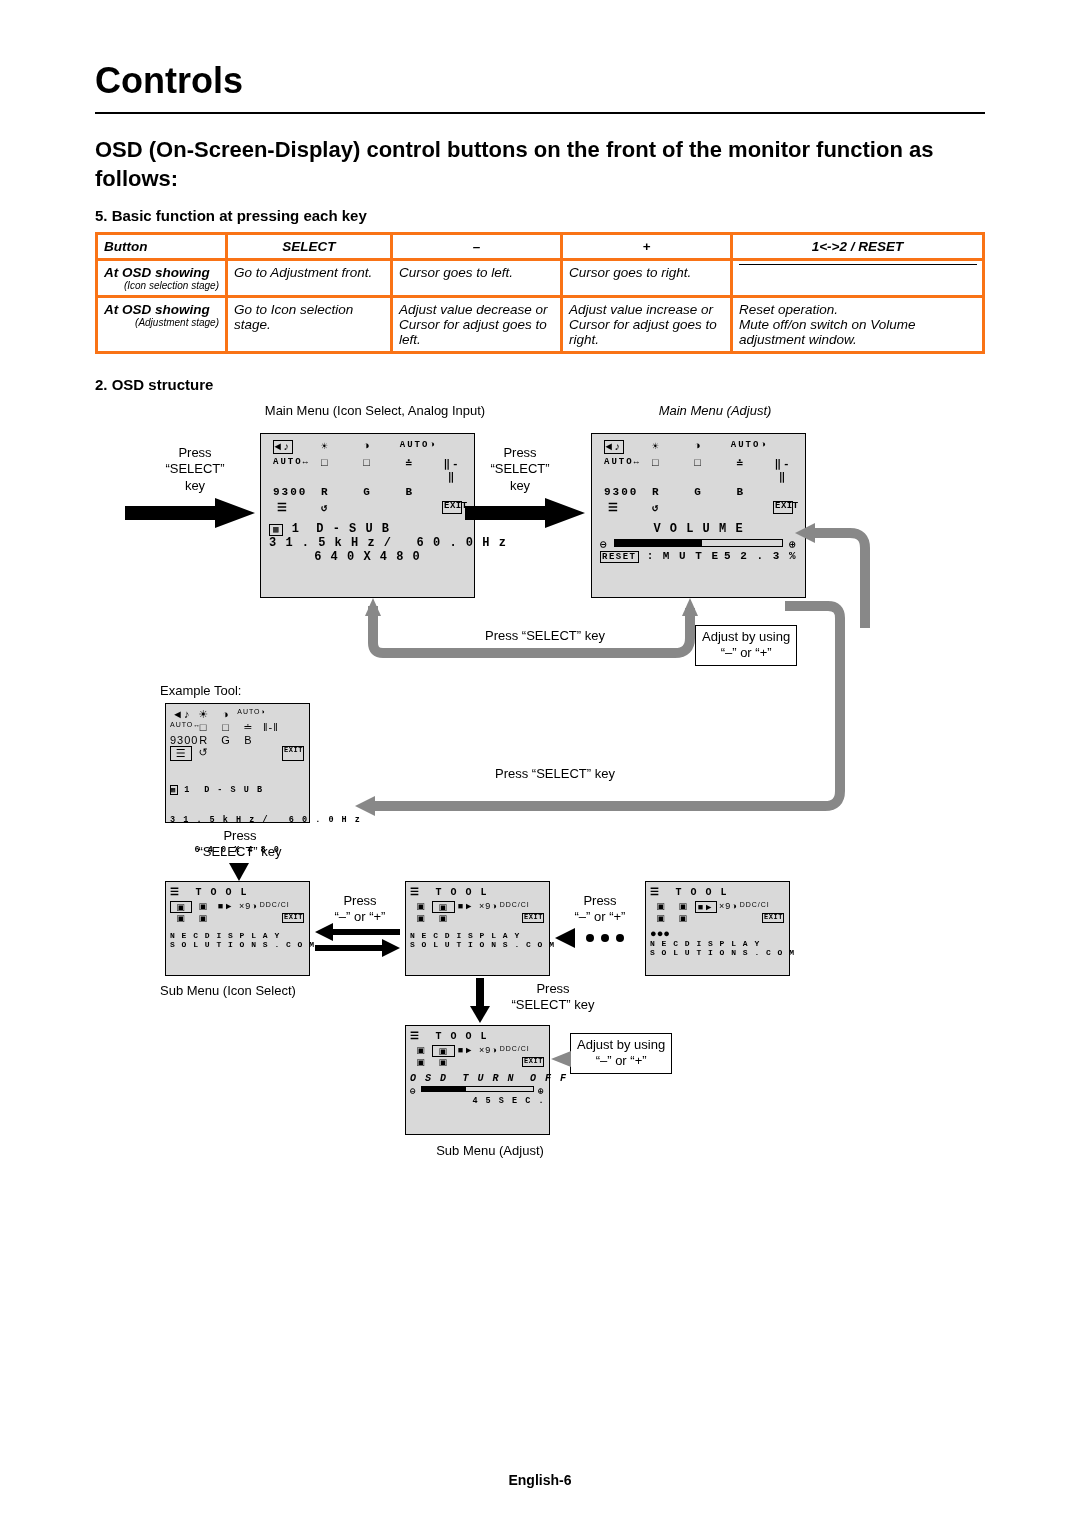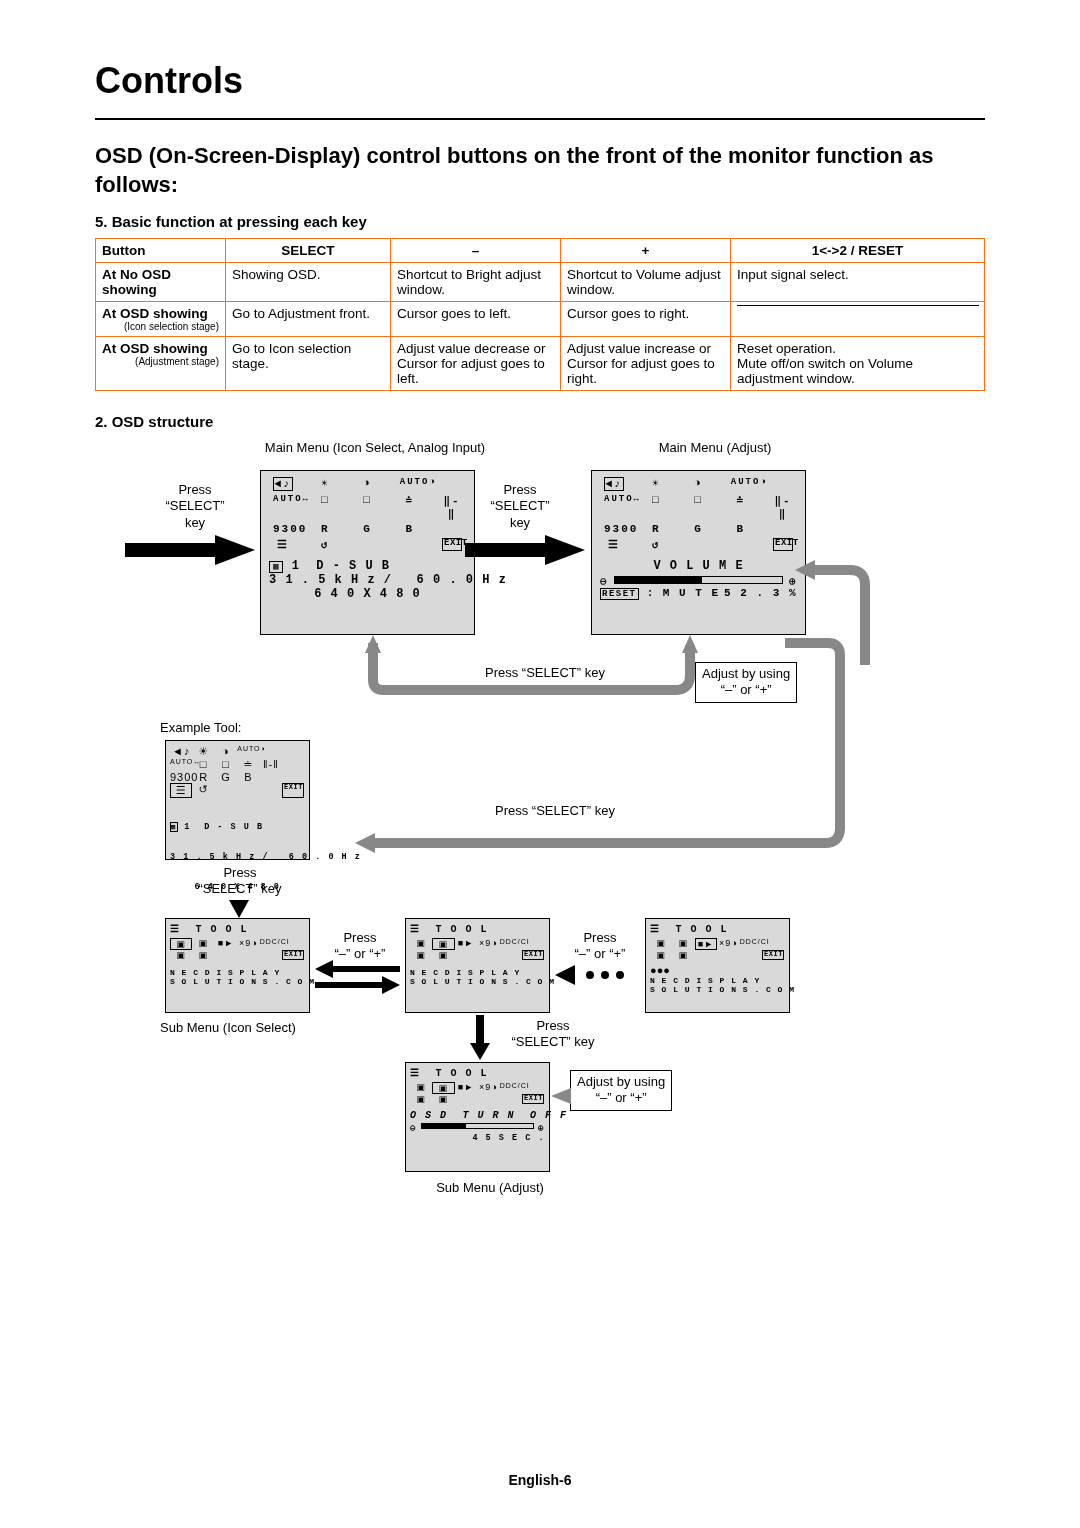--- a/index.html
+++ b/index.html
@@ -8,21 +8,21 @@
     background: #fff;
     color: #000;
     width: 1080px;
     height: 1528px;
     padding: 60px 95px 40px 95px;
     position: relative;
   }
   .title {
     font-size: 36px;
     font-weight: bold;
-    margin-bottom: 16px;
+    margin-bottom: 10px;
   }
   .rule {
     border-top: 2px solid #000;
     margin-bottom: 22px;
   }
   .intro {
     font-size: 22px;
     font-weight: bold;
     line-height: 1.3;
     margin-bottom: 14px;
@@ -32,24 +32,25 @@
     font-weight: bold;
     margin-bottom: 8px;
   }
   table.btns {
     border-collapse: collapse;
     width: 100%;
     font-size: 13.5px;
     margin-bottom: 22px;
   }
   table.btns th, table.btns td {
-    border: 1px solid #f97316;
+    border: 3px solid #f97316;
     padding: 4px 6px;
     vertical-align: top;
     text-align: left;
+    font-style: italic;
   }
   table.btns th { font-weight: bold; }
   table.btns th.col { text-align: center; }
   .sub { font-size: 10px; display: block; font-weight: normal; text-align: right; }
   
   .diagram {
     position: relative;
     width: 890px;
     height: 820px;
     margin-top: 10px;
@@ -123,27 +124,20 @@
 <p class="sect-head">5. Basic function at pressing each key</p>
 
 <table class="btns">
   <tbody>
       <tr>
     <th style="width:130px;">Button</th>
     <th class="col" style="width:165px;">SELECT</th>
     <th class="col" style="width:170px;">–</th>
     <th class="col" style="width:170px;">+</th>
     <th class="col">1&lt;-&gt;2 / RESET</th>
-  </tr>
-  <tr>
-    <th>At No OSD showing</th>
-    <td>Showing OSD.</td>
-    <td>Shortcut to Bright adjust window.</td>
-    <td>Shortcut to Volume adjust window.</td>
-    <td>Input signal select.</td>
   </tr>
   <tr>
     <th>
       <span>At OSD showing</span>
       <span class="sub">(Icon selection stage)</span>
     </th>
     <td>Go to Adjustment front.</td>
     <td>Cursor goes to left.</td>
     <td>Cursor goes to right.</td>
     <td style="background:#fff;">
@@ -162,21 +156,21 @@
 Mute off/on switch on Volume adjustment window.</td>
   </tr>
 </tbody>
   </table>
 
 <p class="sect-head">2. OSD structure</p>
 
 <div class="diagram">
 
   <div class="caption" style="left:160px; top:0; width:240px;">Main Menu (Icon Select, Analog Input)</div>
-  <div class="caption" style="left:530px; top:0; width:180px;">Main Menu (Adjust)</div>
+  <div class="caption" style="left:530px; top:0; width:180px;font-style:italic;">Main Menu (Adjust)</div>
 
   <div class="caption" style="left:55px; top:42px; width:90px; white-space:pre-line;">Press
 “SELECT”
 key</div>
   <div class="arrow" style="left:30px; top:95px;">
     <svg width="130" height="30">
         <polygon points="0,8 90,8 90,0 130,15 90,30 90,22 0,22" fill="#000"></polygon>
       </svg>
   </div>
 

